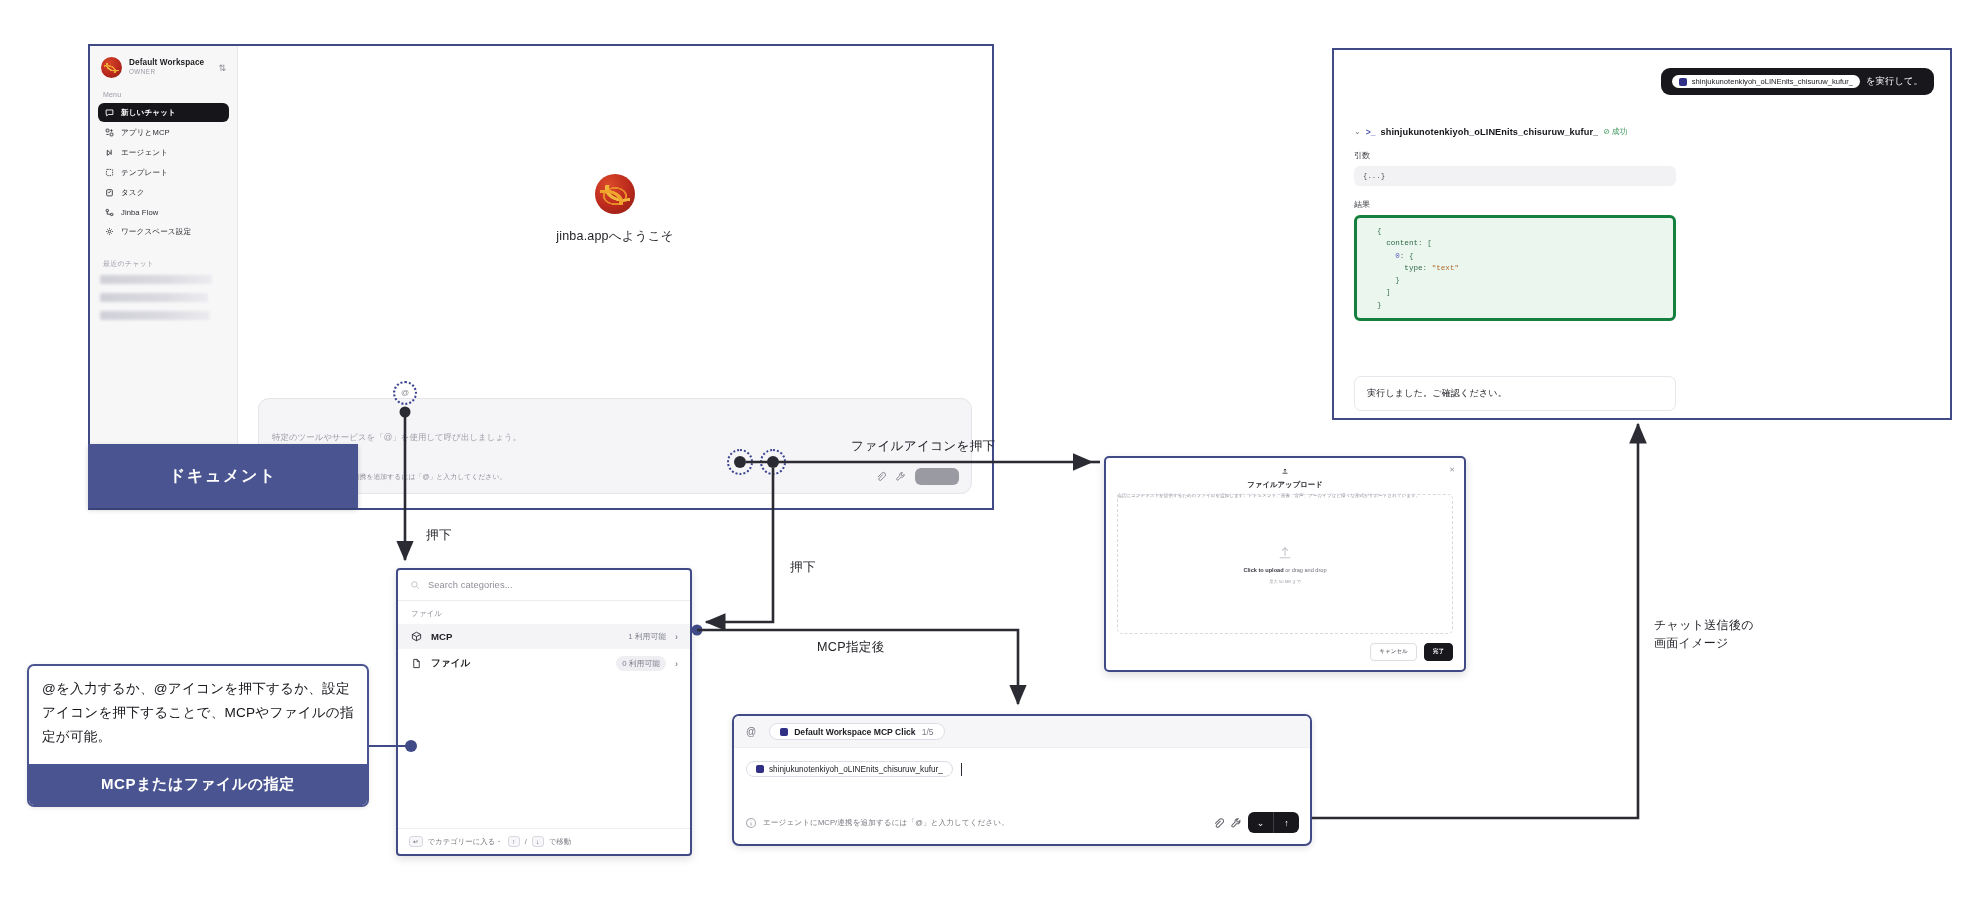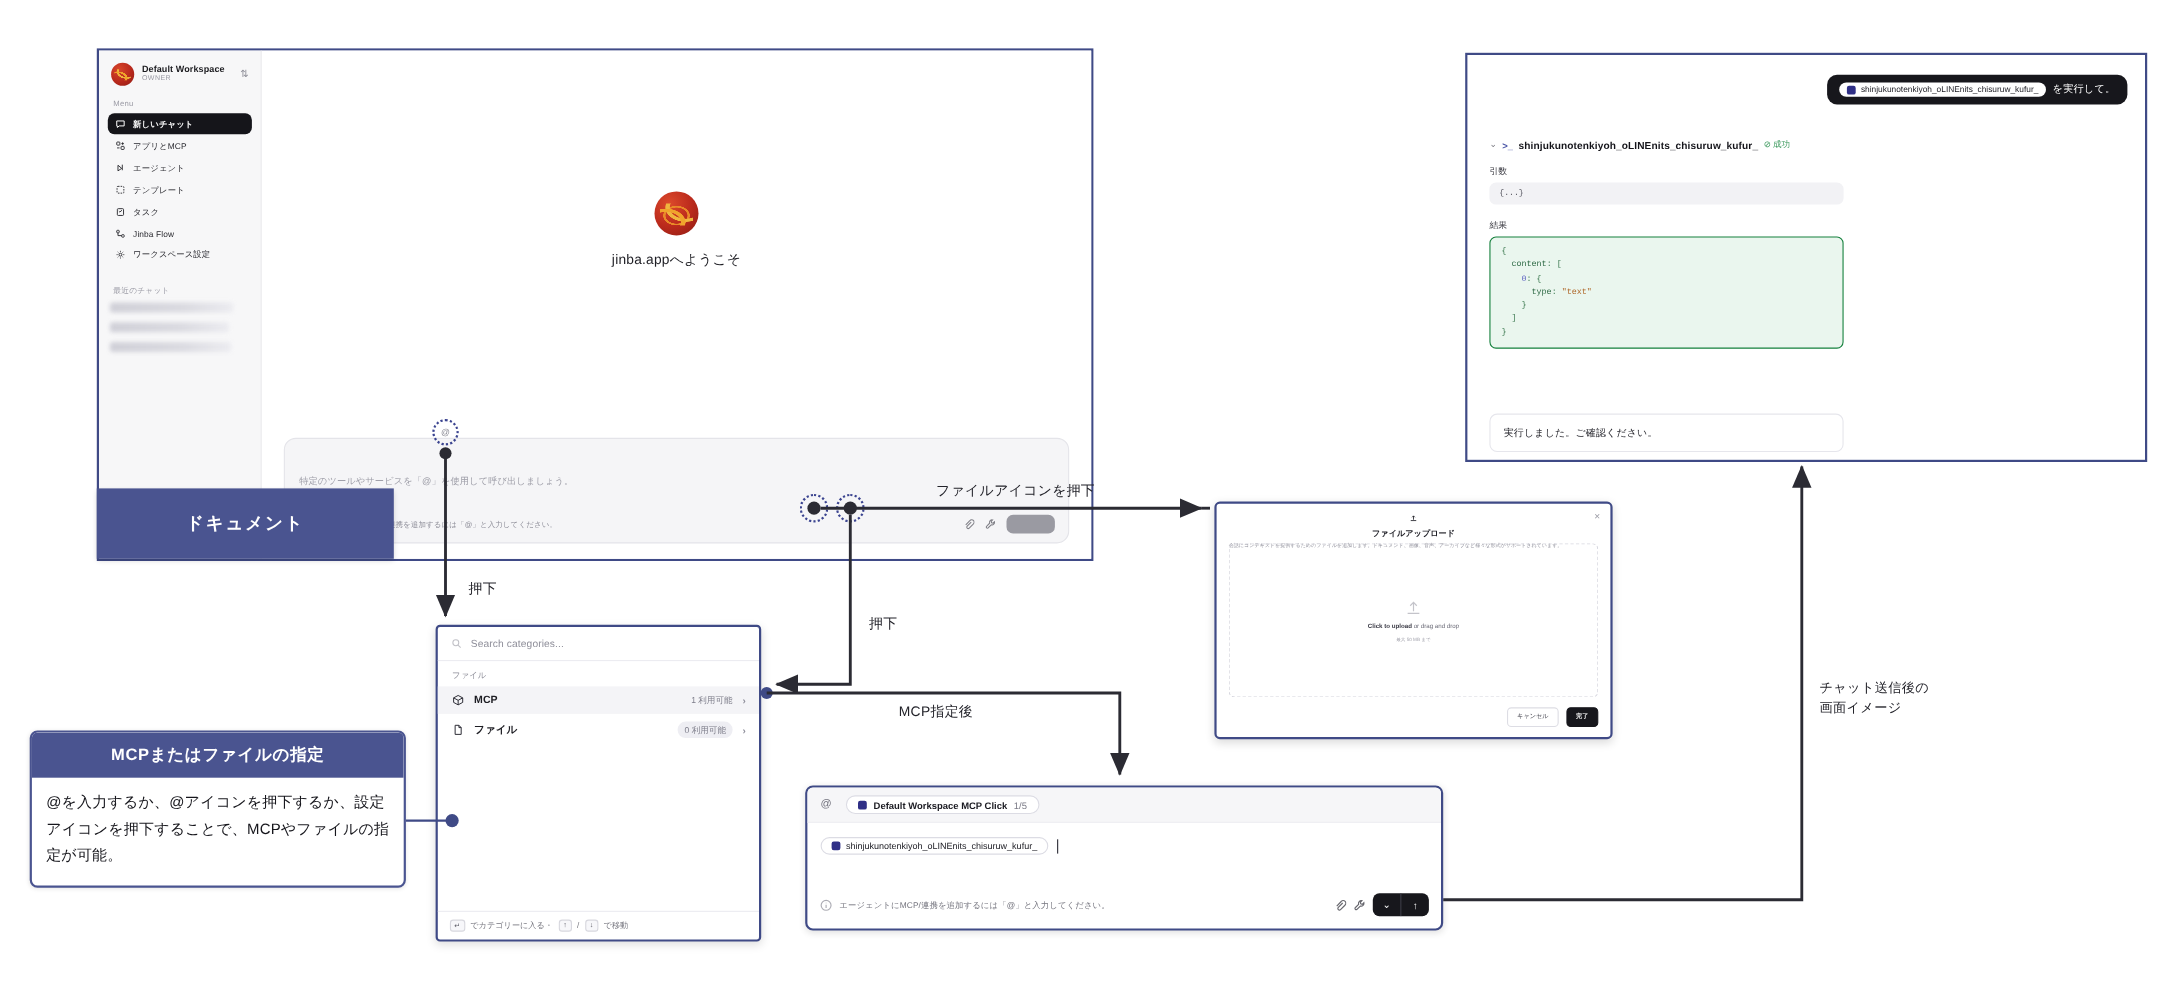--- a/index.html
+++ b/index.html
@@ -287,22 +287,22 @@
   #tc-head .prompt { font-size: 8.6px; color: #4c57a8; font-weight: bold; }
   #tc-head .tname { font-size: 9.2px; font-weight: bold; color: #14141a; letter-spacing: .1px; }
   #tc-head .ok { font-size: 7.8px; color: #3d9a5e; display: inline-flex; align-items: center; gap: 2px; }
   .tc-section { font-size: 8px; color: #37373f; margin: 13px 0 5px; }
   #tc-args {
     background: #f2f2f5; border-radius: 6px; padding: 6px 9px;
     font-family: "Liberation Mono", "DejaVu Sans Mono", monospace;
     font-size: 7.4px; color: #55555f;
   }
   #tc-result {
-    background: #eaf6ee; border: 1px solid #15803d; border-radius: 6px;
-    padding: 7px 10px;
+    background: #eaf6ee; border: 3px solid #15803d; border-radius: 6px;
+    padding: 7px 20px;
     font-family: "Liberation Mono", "DejaVu Sans Mono", monospace;
     font-size: 7.6px; line-height: 1.62; color: #3e7a52; white-space: pre;
   }
   #tc-result .k { color: #2f6b46; }
   #tc-result .s { color: #b06a2c; }
   #tc-result .n { color: #5a5fc0; }
   #assistant-bubble {
     position: absolute; left: 20px; top: 326px; width: 322px;
     border: 1px solid #e6e6ec; border-radius: 7px; background: #fff;
     padding: 10px 12px; font-size: 9px; color: #1c1c23; letter-spacing: .2px;
@@ -454,22 +454,22 @@
   <div class="abs" style="left:400px; top:388px; width:10px; height:10px; font-size:8px; color:#8b8b95; text-align:center; line-height:10px;">@</div>
 
   <div class="abs dotring" style="left:727px; top:449px; width:26px; height:26px;"></div>
   <div class="abs dotring" style="left:760px; top:449px; width:26px; height:26px;"></div>
 
   <div class="abs" id="chat-banner">
     <span>ドキュメント</span>
   </div>
 
   <div class="abs" id="callout">
+    <div id="callout-body">@を入力するか、@アイコンを押下するか、設定アイコンを押下することで、MCPやファイルの指定が可能。</div>
     <div id="callout-head">MCPまたはファイルの指定</div>
-    <div id="callout-body">@を入力するか、@アイコンを押下するか、設定アイコンを押下することで、MCPやファイルの指定が可能。</div>
   </div>
 
   <div class="abs" id="cat-panel">
     <div id="cat-search">
       <span class="sic">
           <svg viewBox="0 0 16 16" fill="none" stroke="#8e8e99" stroke-width="1.5">
             <circle cx="7" cy="7" r="4.3"></circle>
             <path d="M10.2 10.2 14 14"></path>
           </svg>
         </span>

